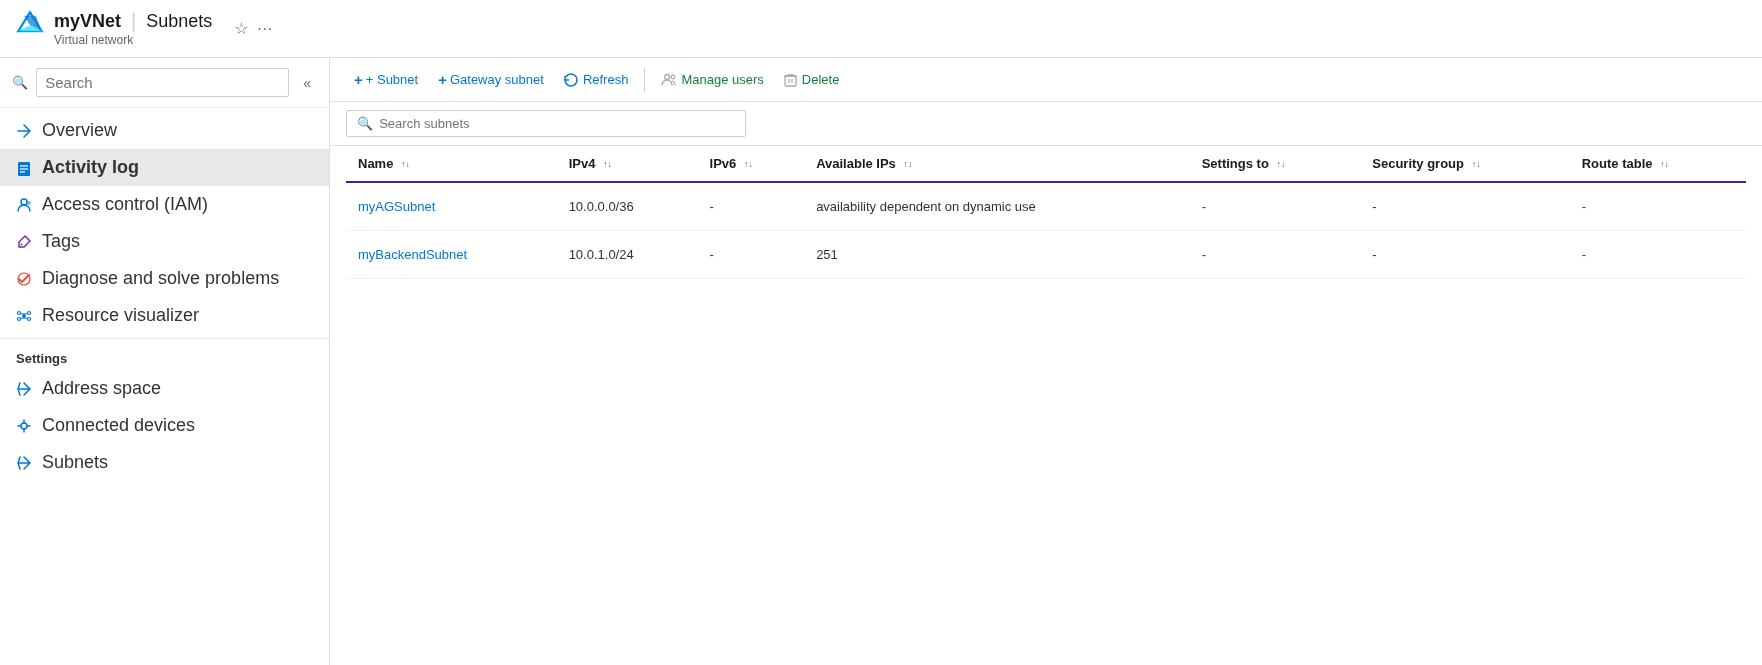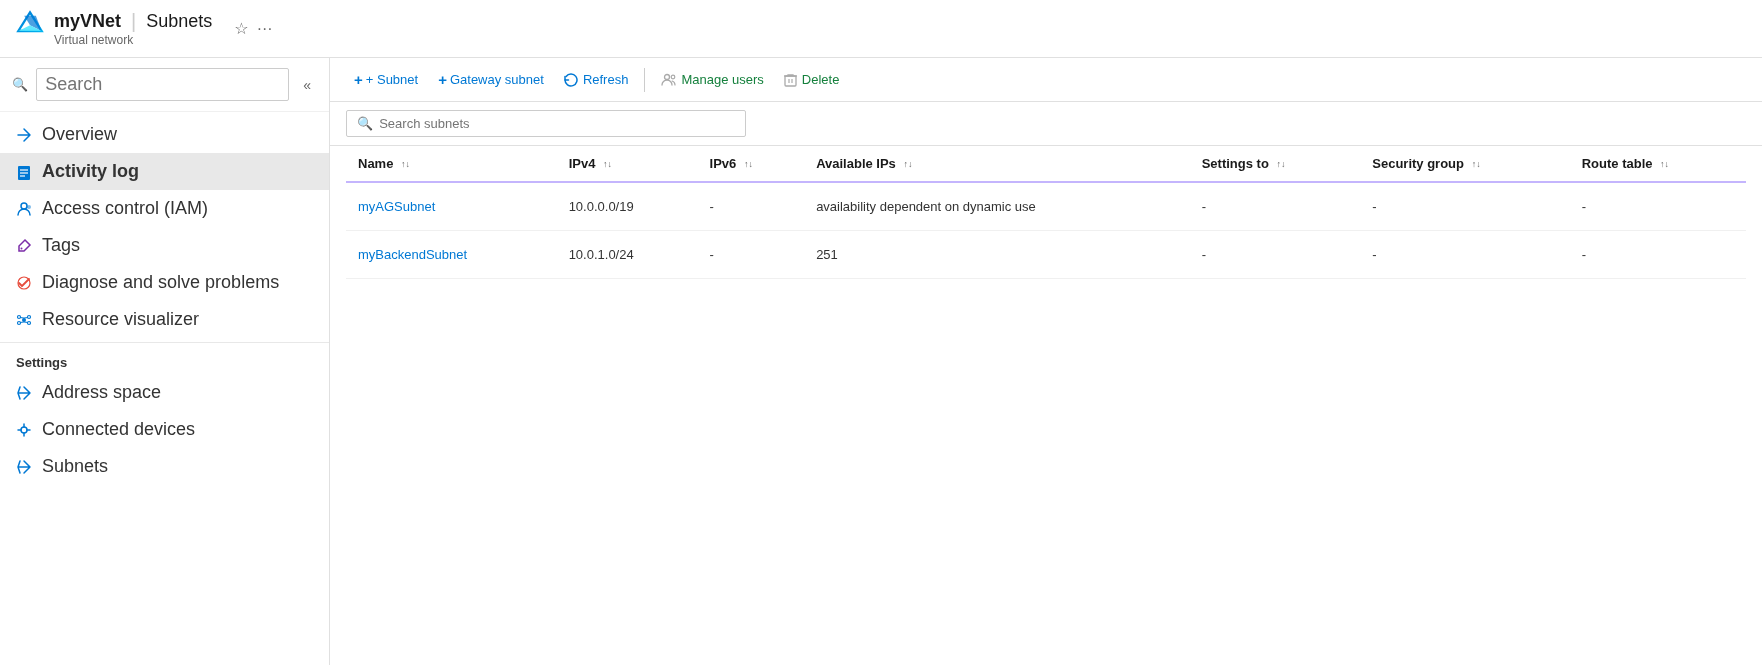--- a/index.html
+++ b/index.html
@@ -14,21 +14,21 @@
     .header-actions { display: flex; align-items: center; gap: 8px; margin-left: 12px; }
     .star-btn { background: none; border: none; cursor: pointer; color: #666; font-size: 16px; }
     .more-btn { background: none; border: none; cursor: pointer; color: #666; font-size: 16px; }
 
     
     .main-layout { display: flex; flex: 1; overflow: hidden; }
 
     
     .sidebar { width: 330px; flex-shrink: 0; border-right: 1px solid #e0e0e0; display: flex; flex-direction: column; overflow-y: auto; background: #fff; }
     .sidebar-search { padding: 10px 12px; border-bottom: 1px solid #f0f0f0; display: flex; align-items: center; gap: 8px; }
-    .sidebar-search-input { flex: 1; border: 1px solid #ccc; border-radius: 2px; padding: 5px 8px; font-size: 18px; outline: none; }
+    .sidebar-search-input { flex: 1; border: 1px solid #ccc; border-radius: 2px; padding: 5px 8px; font-size: 15px; outline: none; }
     .collapse-btn { background: none; border: none; cursor: pointer; color: #666; font-size: 14px; padding: 2px 6px; }
 
     .sidebar-nav { padding: 4px 0; }
     .nav-item { display: flex; align-items: center; gap: 10px; padding: 8px 16px; cursor: pointer; color: #333; font-size: 18px; border-radius: 0; }
     .nav-item.active { background: #e8e8e8; font-weight: 600; }
     .nav-icon { width: 16px; height: 16px; flex-shrink: 0; display: flex; align-items: center; justify-content: center; }
 
     .sidebar-section-header { padding: 12px 16px 4px; font-size: 13px; font-weight: 700; color: #333; border-top: 1px solid #e8e8e8; margin-top: 4px; }
 
     
@@ -41,21 +41,21 @@
     .toolbar-separator { width: 1px; height: 24px; background: #ccc; margin: 0 4px; }
 
     
     .search-bar { padding: 8px 16px; border-bottom: 1px solid #e0e0e0; flex-shrink: 0; }
     .search-bar-inner { display: flex; align-items: center; gap: 6px; border: 1px solid #ccc; border-radius: 2px; padding: 5px 10px; max-width: 400px; }
     .search-bar-inner input { border: none; outline: none; font-size: 13px; flex: 1; color: #666; }
 
     
     .table-area { flex: 1; overflow-y: auto; padding: 0 16px; }
     table { width: 100%; border-collapse: collapse; }
-    thead tr { border-bottom: 2px solid #c4b5fd; }
+    thead tr { border-bottom: 2px solid #4c1d95; }
     th { text-align: left; padding: 10px 12px; font-size: 13px; font-weight: 600; color: #1a1a1a; white-space: nowrap; }
     th .sort-icons { display: inline-flex; flex-direction: column; margin-left: 4px; font-size: 9px; line-height: 1; color: #666; vertical-align: middle; }
     td { padding: 16px 12px; font-size: 13px; border-bottom: 1px solid #f0f0f0; color: #333; }
     td.link { color: #0078d4; cursor: pointer; }
 
     
     .azure-logo { width: 28px; height: 28px; }
 
     
     .sidebar::-webkit-scrollbar { width: 6px; }
@@ -279,21 +279,21 @@
             </th>
             <th>
               <span>Route table</span>
               <span class="sort-icons">↑↓</span>
             </th>
           </tr>
         </thead>
         <tbody id="table-body">
         <tr>
       <td class="link">myAGSubnet</td>
-      <td>10.0.0.0/19</td>
+      <td>10.0.0.0/36</td>
       <td>-</td>
       <td>availability dependent on dynamic use</td>
       <td>-</td>
       <td>-</td>
       <td>-</td>
     </tr>
             <tr>
       <td class="link">myBackendSubnet</td>
       <td>10.0.1.0/24</td>
       <td>-</td>

